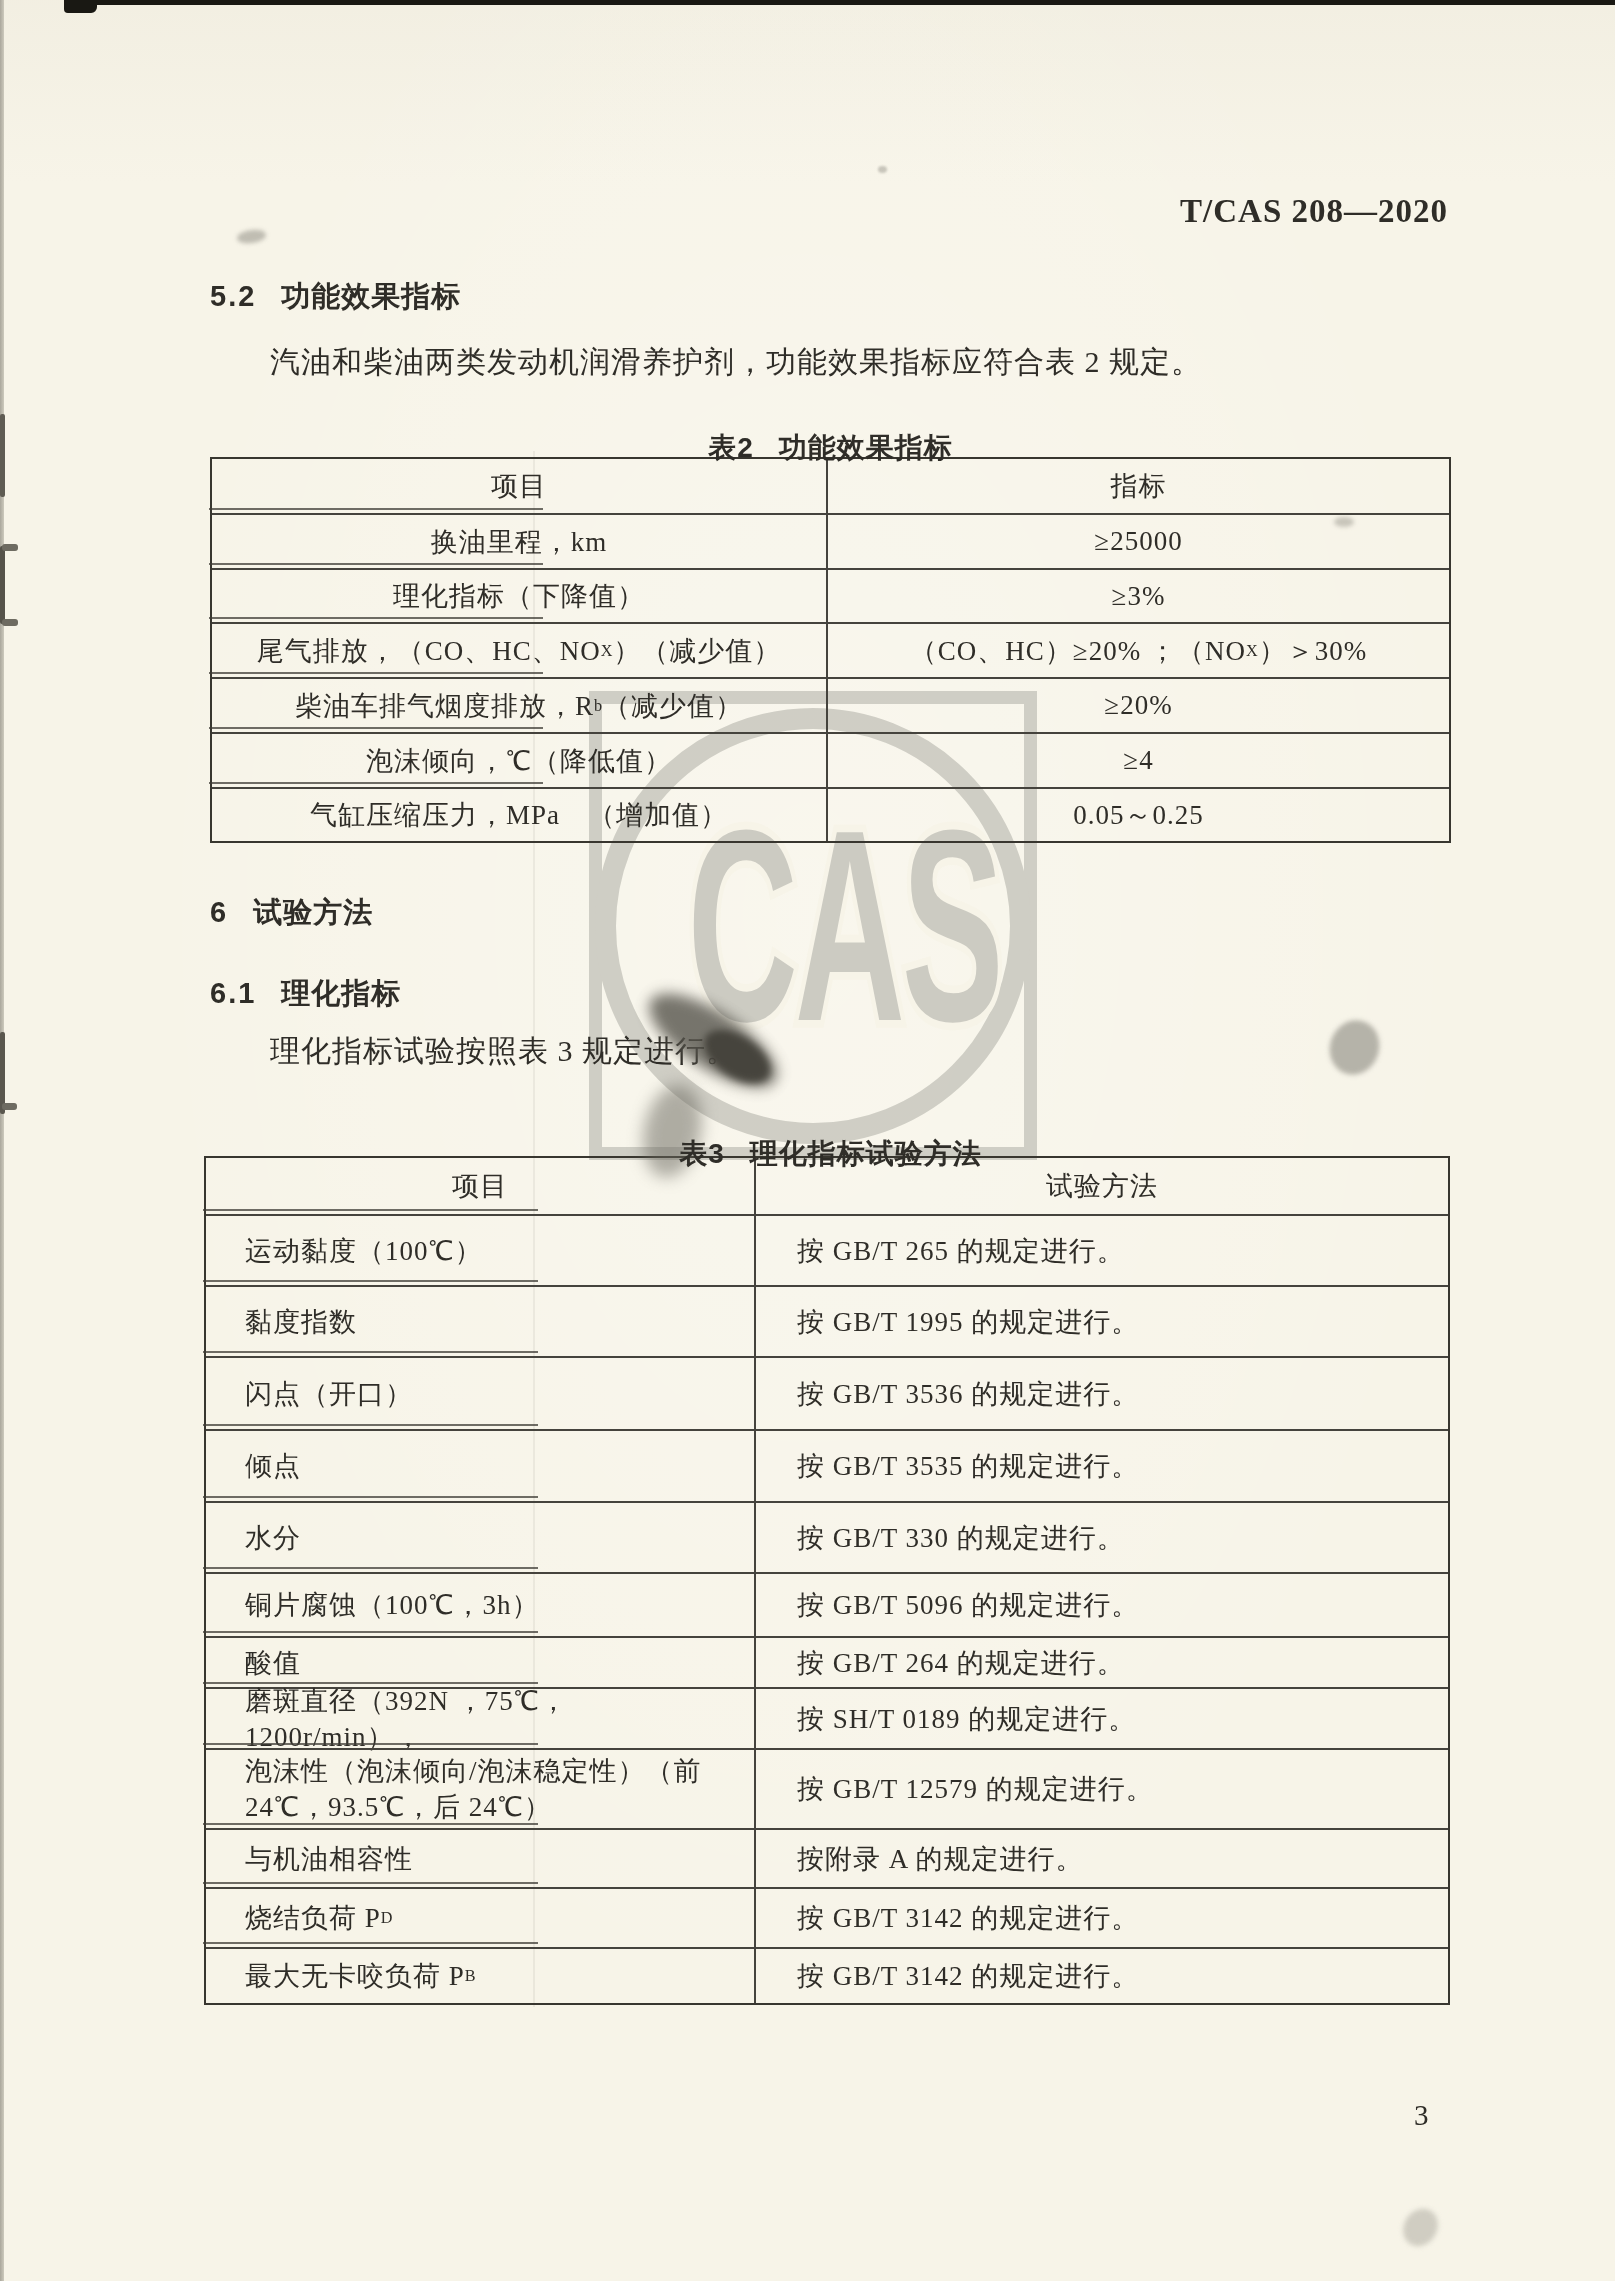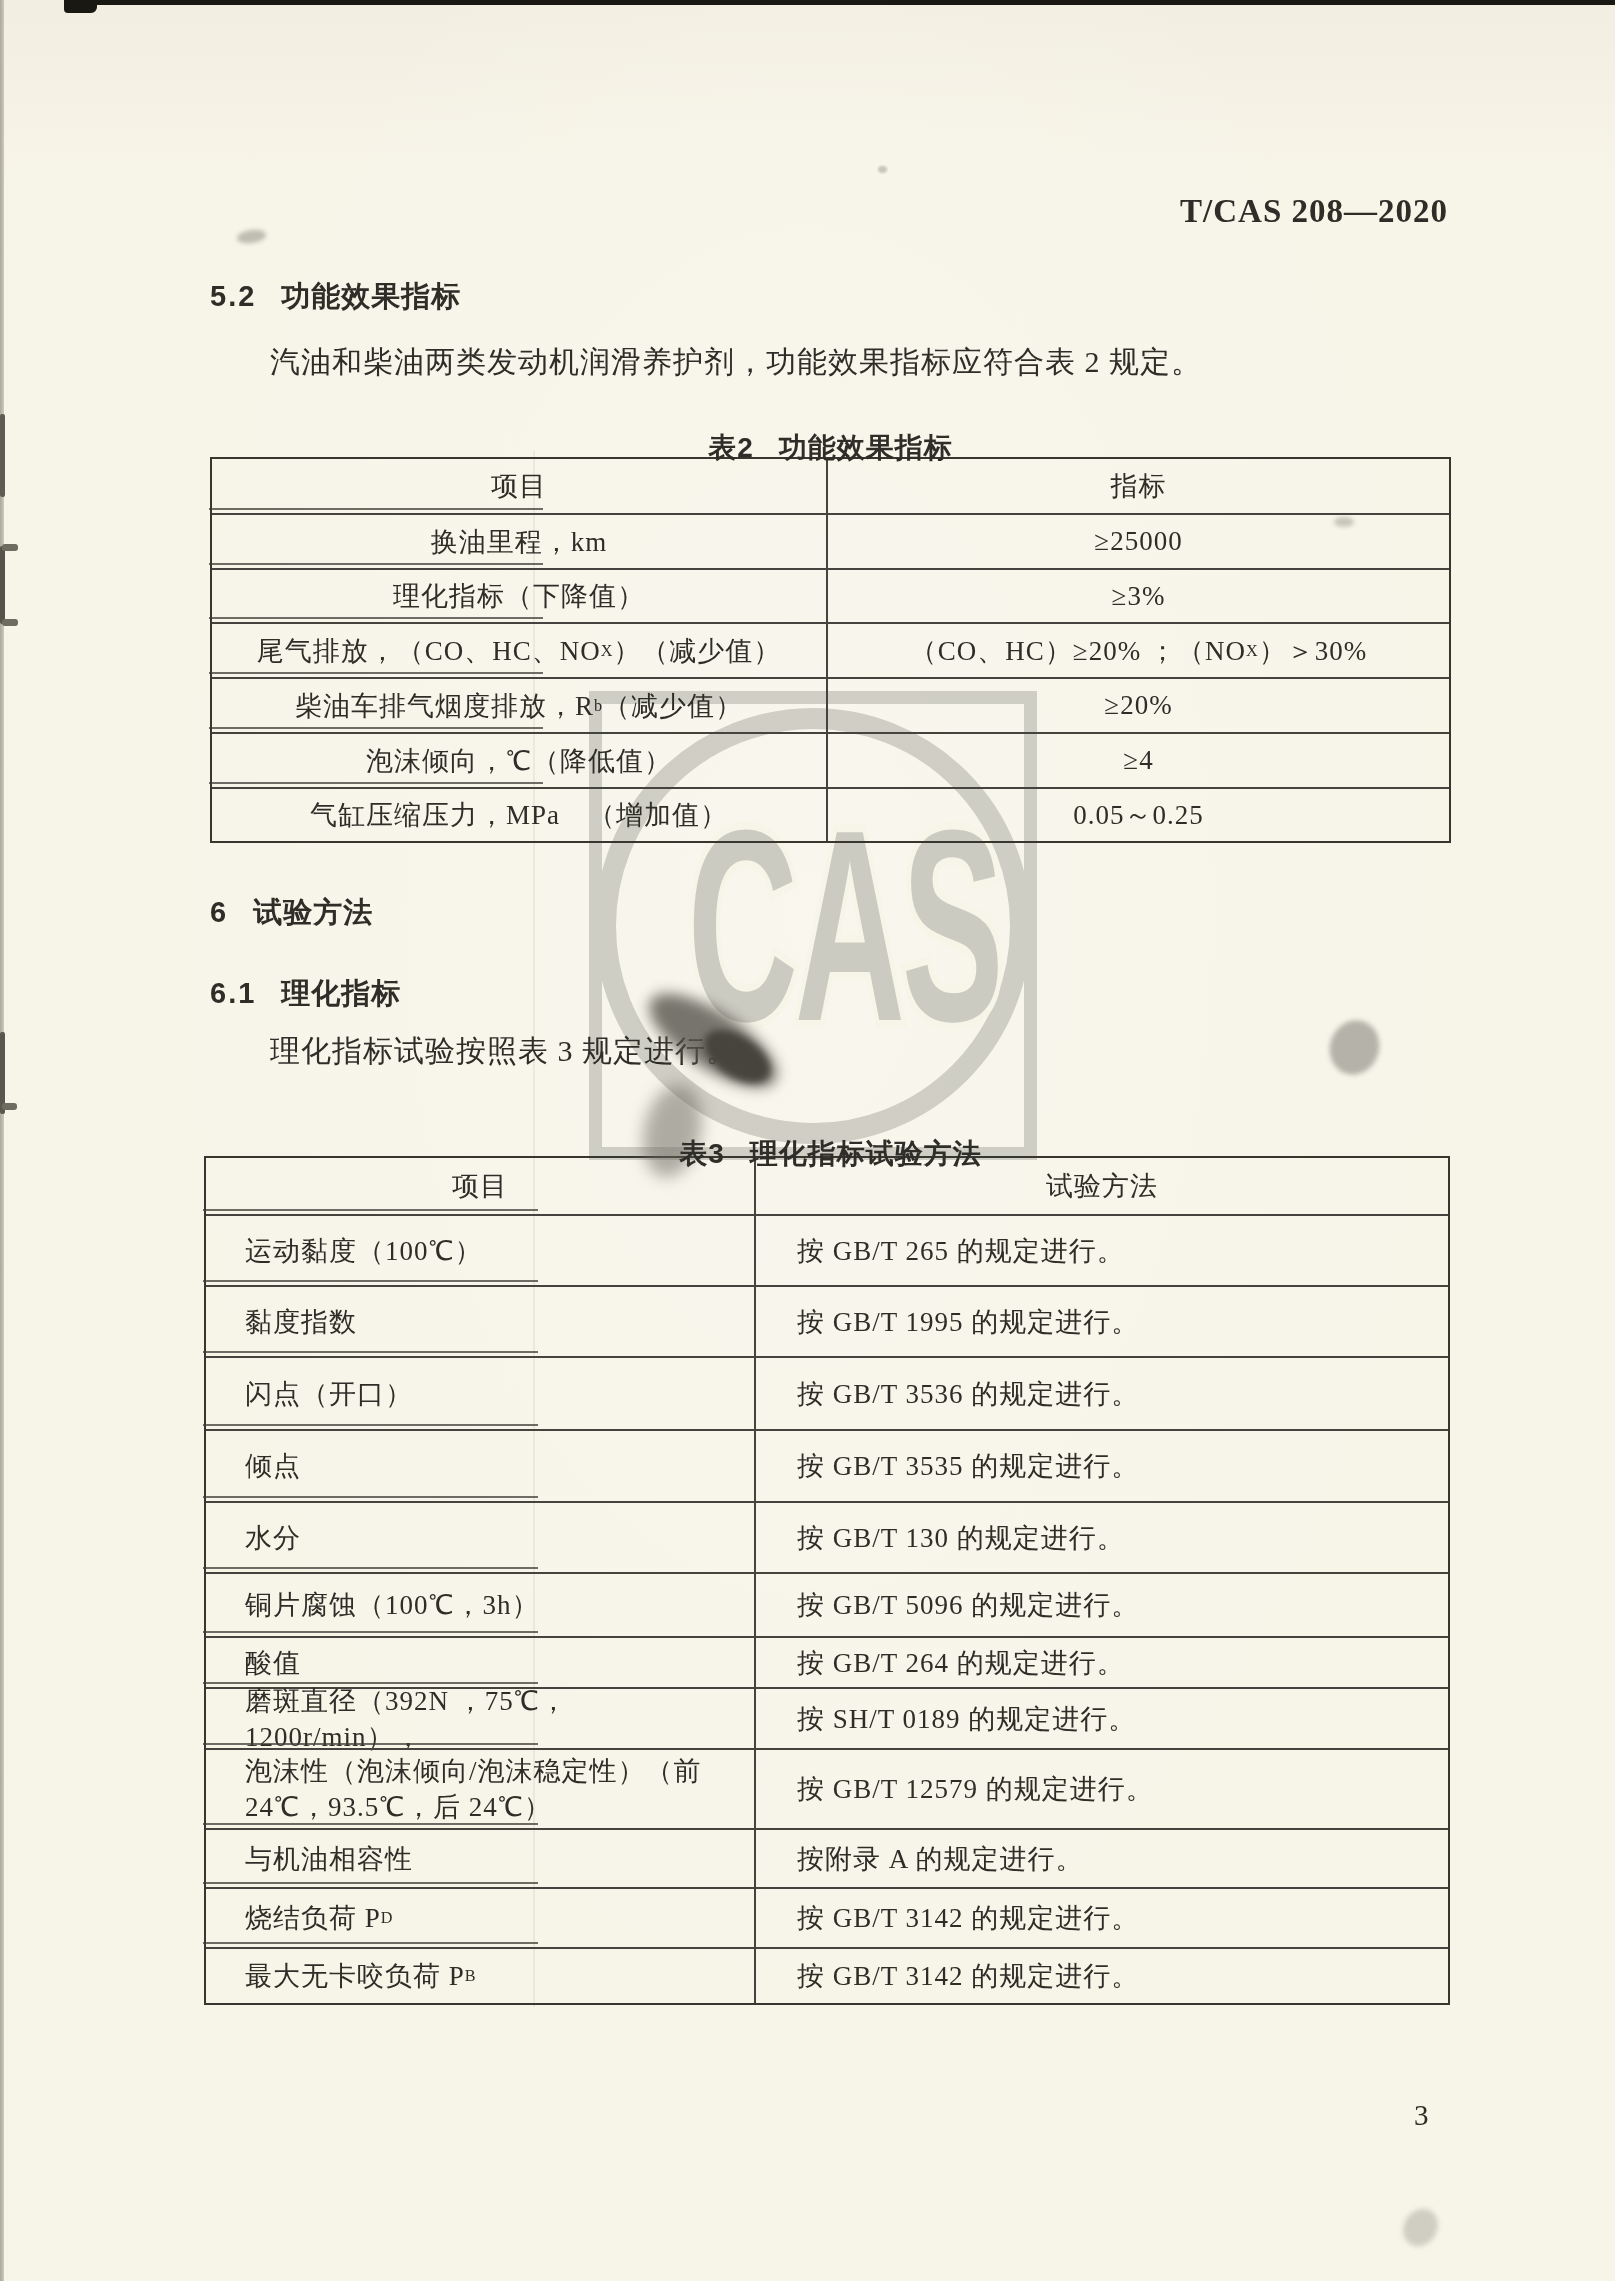--- a/index.html
+++ b/index.html
@@ -185,21 +185,21 @@
       <div class="trow" style="height: 73px;">
         <div class="tcell c1" style="width: 550px;">闪点（开口）</div>
         <div class="tcell c2">按 GB/T 3536 的规定进行。</div>
       </div>
       <div class="trow" style="height: 72px;">
         <div class="tcell c1" style="width: 550px;">倾点</div>
         <div class="tcell c2">按 GB/T 3535 的规定进行。</div>
       </div>
       <div class="trow" style="height: 71px;">
         <div class="tcell c1" style="width: 550px;">水分</div>
-        <div class="tcell c2">按 GB/T 130 的规定进行。</div>
+        <div class="tcell c2">按 GB/T 330 的规定进行。</div>
       </div>
       <div class="trow" style="height: 64px;">
         <div class="tcell c1" style="width: 550px;">铜片腐蚀（100℃，3h）</div>
         <div class="tcell c2">按 GB/T 5096 的规定进行。</div>
       </div>
       <div class="trow" style="height: 51px;">
         <div class="tcell c1" style="width: 550px;">酸值</div>
         <div class="tcell c2">按 GB/T 264 的规定进行。</div>
       </div>
       <div class="trow" style="height: 61px;">

